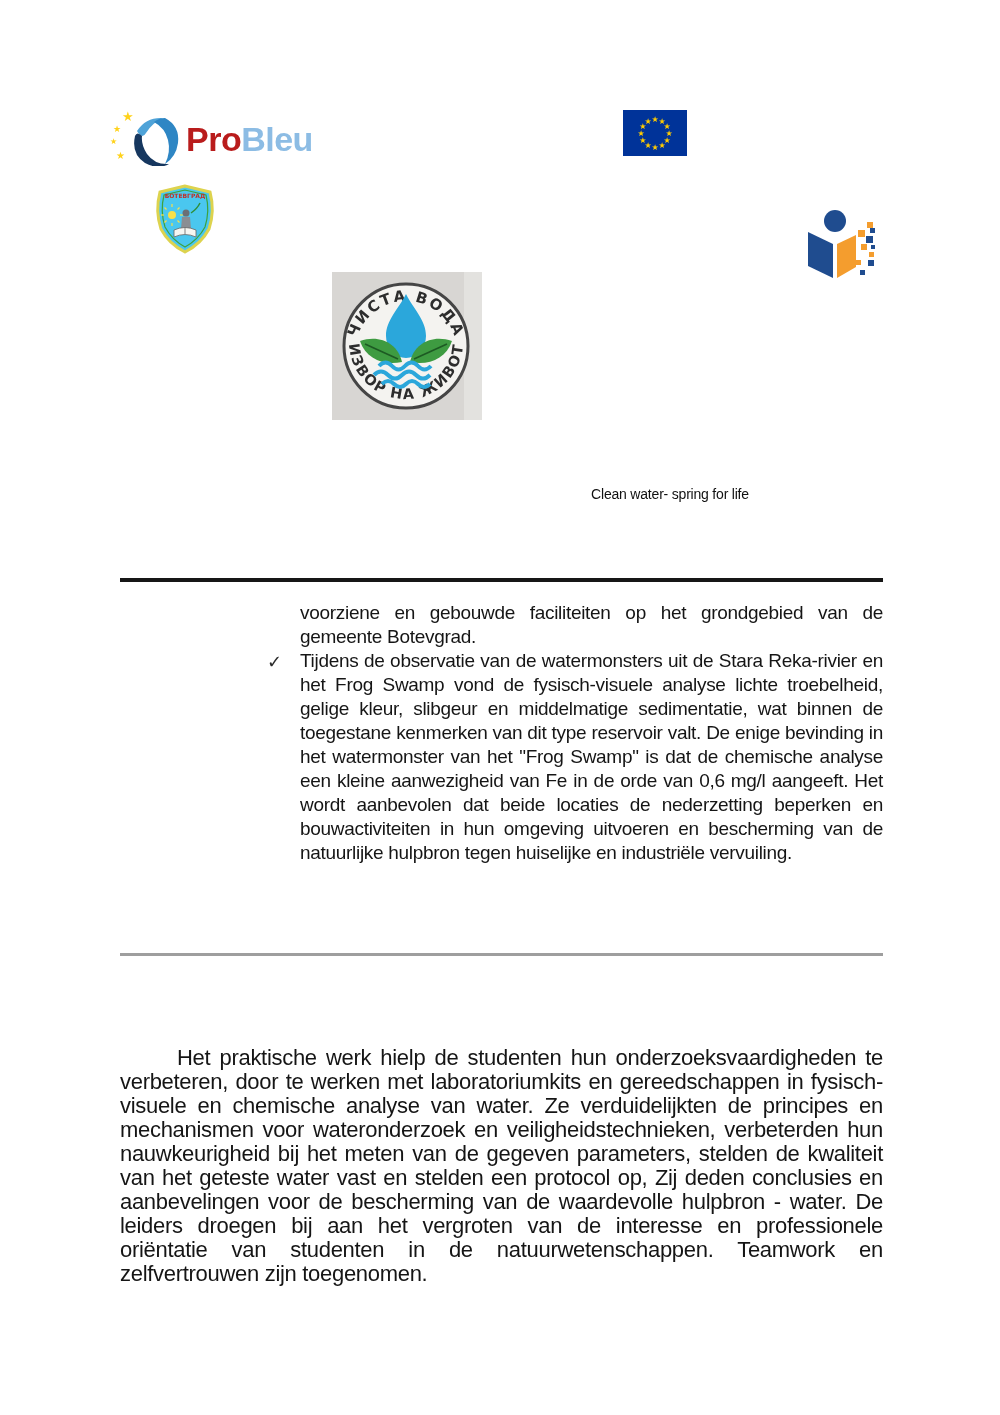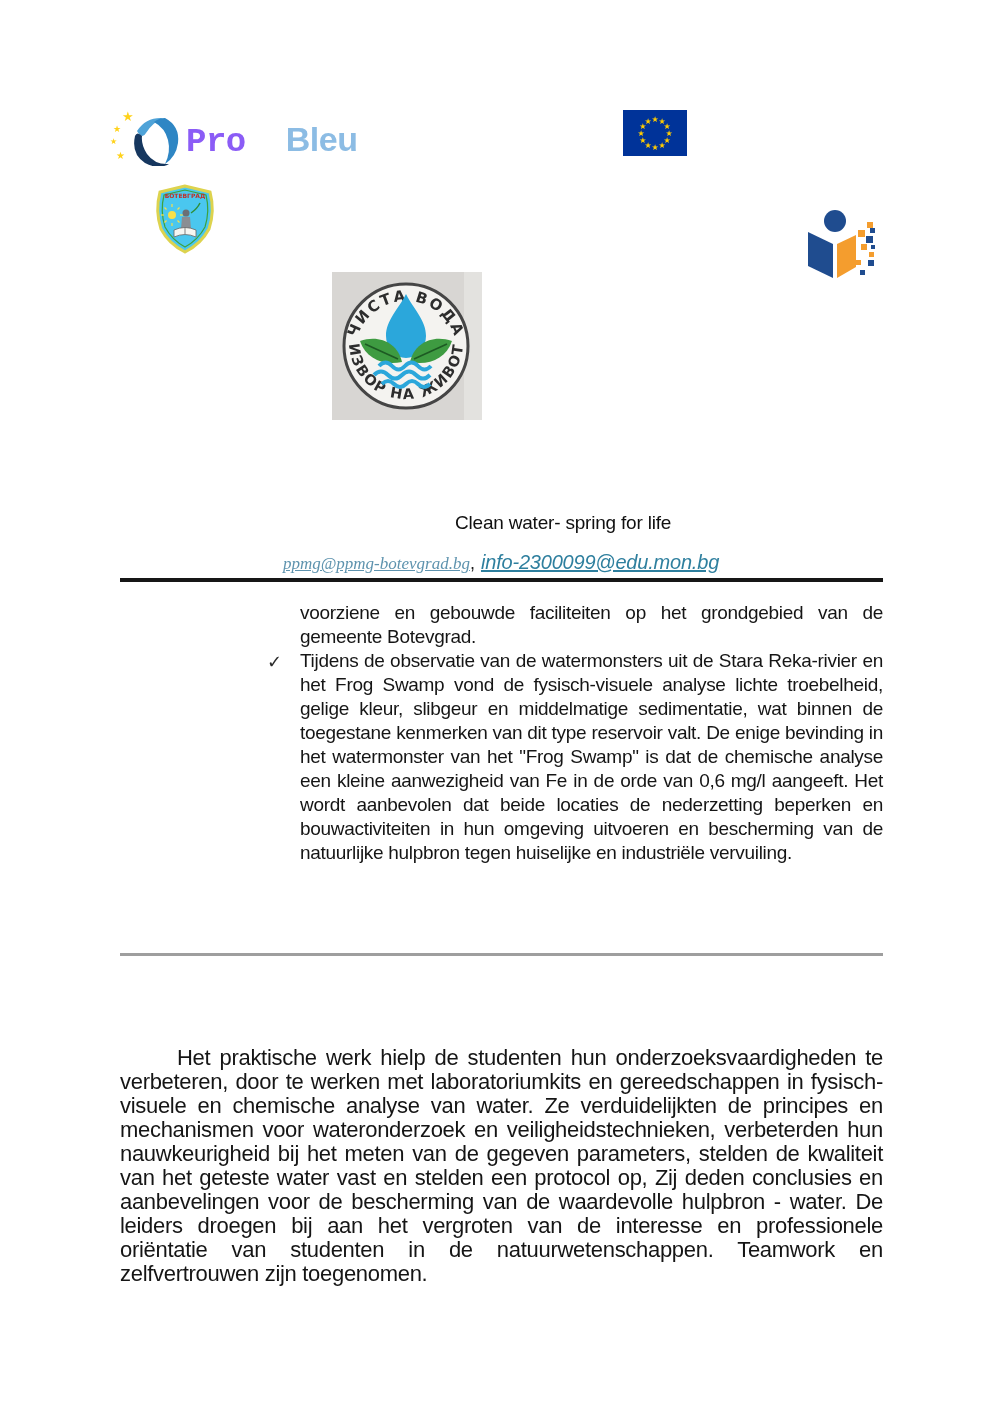--- a/index.html
+++ b/index.html
@@ -5,35 +5,35 @@
   html,body { margin:0; padding:0; background:#ffffff; }
   .page {
     position:relative; width:1000px; height:1415px; background:#ffffff;
     font-family:"Liberation Sans", sans-serif; color:#1b1b1b; overflow:hidden;
   }
   
   .probleu { position:absolute; left:110px; top:108px; width:210px; height:64px; }
   .pb-star { position:absolute; color:#ffd21a; line-height:1; }
   .pb-swirl { position:absolute; left:16px; top:4px; }
   .pb-word { position:absolute; left:76px; top:12px; font-size:34px; font-weight:bold; letter-spacing:-0.5px; }
-  .pb-pro  { color:#8b5cf6;font-family:Liberation Mono, monospace; }
-  .pb-bleu { color:#8cbce4;margin-left:40px; }
+  .pb-pro  { color:#b91c1c; }
+  .pb-bleu { color:#8cbce4; }
   
   .eu { position:absolute; left:623px; top:110px; display:flex; gap:15px; }
   .eu-text { font-weight:bold; color:#26348b; font-size:17px; line-height:21px; padding-top:2px; }
   
   .school { position:absolute; left:150px; top:183px; }
   
   .booklogo { position:absolute; left:806px; top:208px; }
   
   .cleanwater { position:absolute; left:332px; top:272px; }
   
   .header-lines {
-    position:absolute; left:455px; top:511px; width:430px; text-align:left;
-    font-size:19px; line-height:23px; color:#101010; letter-spacing:-0.2px;
+    position:absolute; left:455px; top:483px; width:430px; text-align:center;
+    font-size:14px; line-height:23px; color:#101010; letter-spacing:-0.2px;
   }
   .header-emails {
     position:absolute; left:118px; top:551px; width:766px; text-align:center; font-size:17px;
   }
   .email1 { font-family:"Liberation Serif", serif; font-style:italic; text-decoration:underline; font-size:17px; }
   .email-sep { color:#1b1b1b; margin-right:6px; font-size:18px; }
   .email2 { font-style:italic; text-decoration:underline; font-size:20px; letter-spacing:-0.2px; }
   .rule-black { position:absolute; left:120px; top:578px; width:763px; height:4px; background:#161616; }
   
   .body-block { position:absolute; left:120px; top:601px; width:763px; font-size:19px; line-height:24px; letter-spacing:-0.3px; color:#151515; }
@@ -155,23 +155,20 @@
         <path d="M47,94 q6.5,-7 13,0 q6.5,7 13,0 q6.5,-7 13,0 q6.5,7 13,0"></path>
         <path d="M42,103 q7,-7 14,0 q7,7 14,0 q7,-7 14,0 q7,7 14,0"></path>
         <path d="M50,112 q6,-6 12,0 q6,6 12,0 q6,-6 12,0 q6,6 12,0"></path>
       </g>
     </svg>
   </div>
 
   <div class="header-lines">
     <div>Clean water- spring for life</div>
   </div>
-  <div class="header-emails">
-    <span class="email1" style="color:#5e93ae;">ppmg@ppmg-botevgrad.bg</span><span class="email-sep">,</span><span class="email2" style="color:#2e7f9e;">info-2300099@edu.mon.bg</span>
-  </div>
   <div class="rule-black"></div>
 
   <div class="body-block">
     <div class="cont-para">voorziene en gebouwde faciliteiten op het grondgebied van de gemeente Botevgrad.</div>
     <div class="bullet">
       <span class="bullet-check">✓</span>
       <span>Tijdens de observatie van de watermonsters uit de Stara Reka-rivier en het Frog Swamp vond de fysisch-visuele analyse lichte troebelheid, gelige kleur, slibgeur en middelmatige sedimentatie, wat binnen de toegestane kenmerken van dit type reservoir valt. De enige bevinding in het watermonster van het "Frog Swamp" is dat de chemische analyse een kleine aanwezigheid van Fe in de orde van 0,6 mg/l aangeeft. Het wordt aanbevolen dat beide locaties de nederzetting beperken en bouwactiviteiten in hun omgeving uitvoeren en bescherming van de natuurlijke hulpbron tegen huiselijke en industriële vervuiling.</span>
     </div>
   </div>
 

